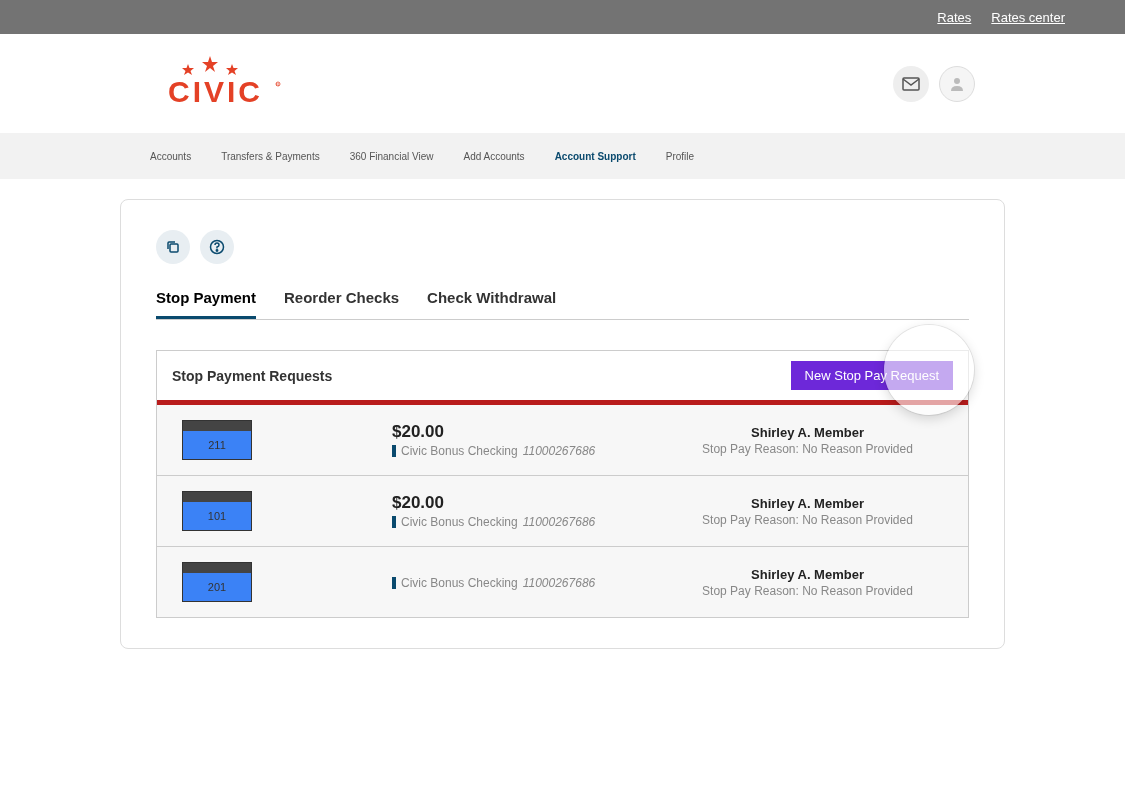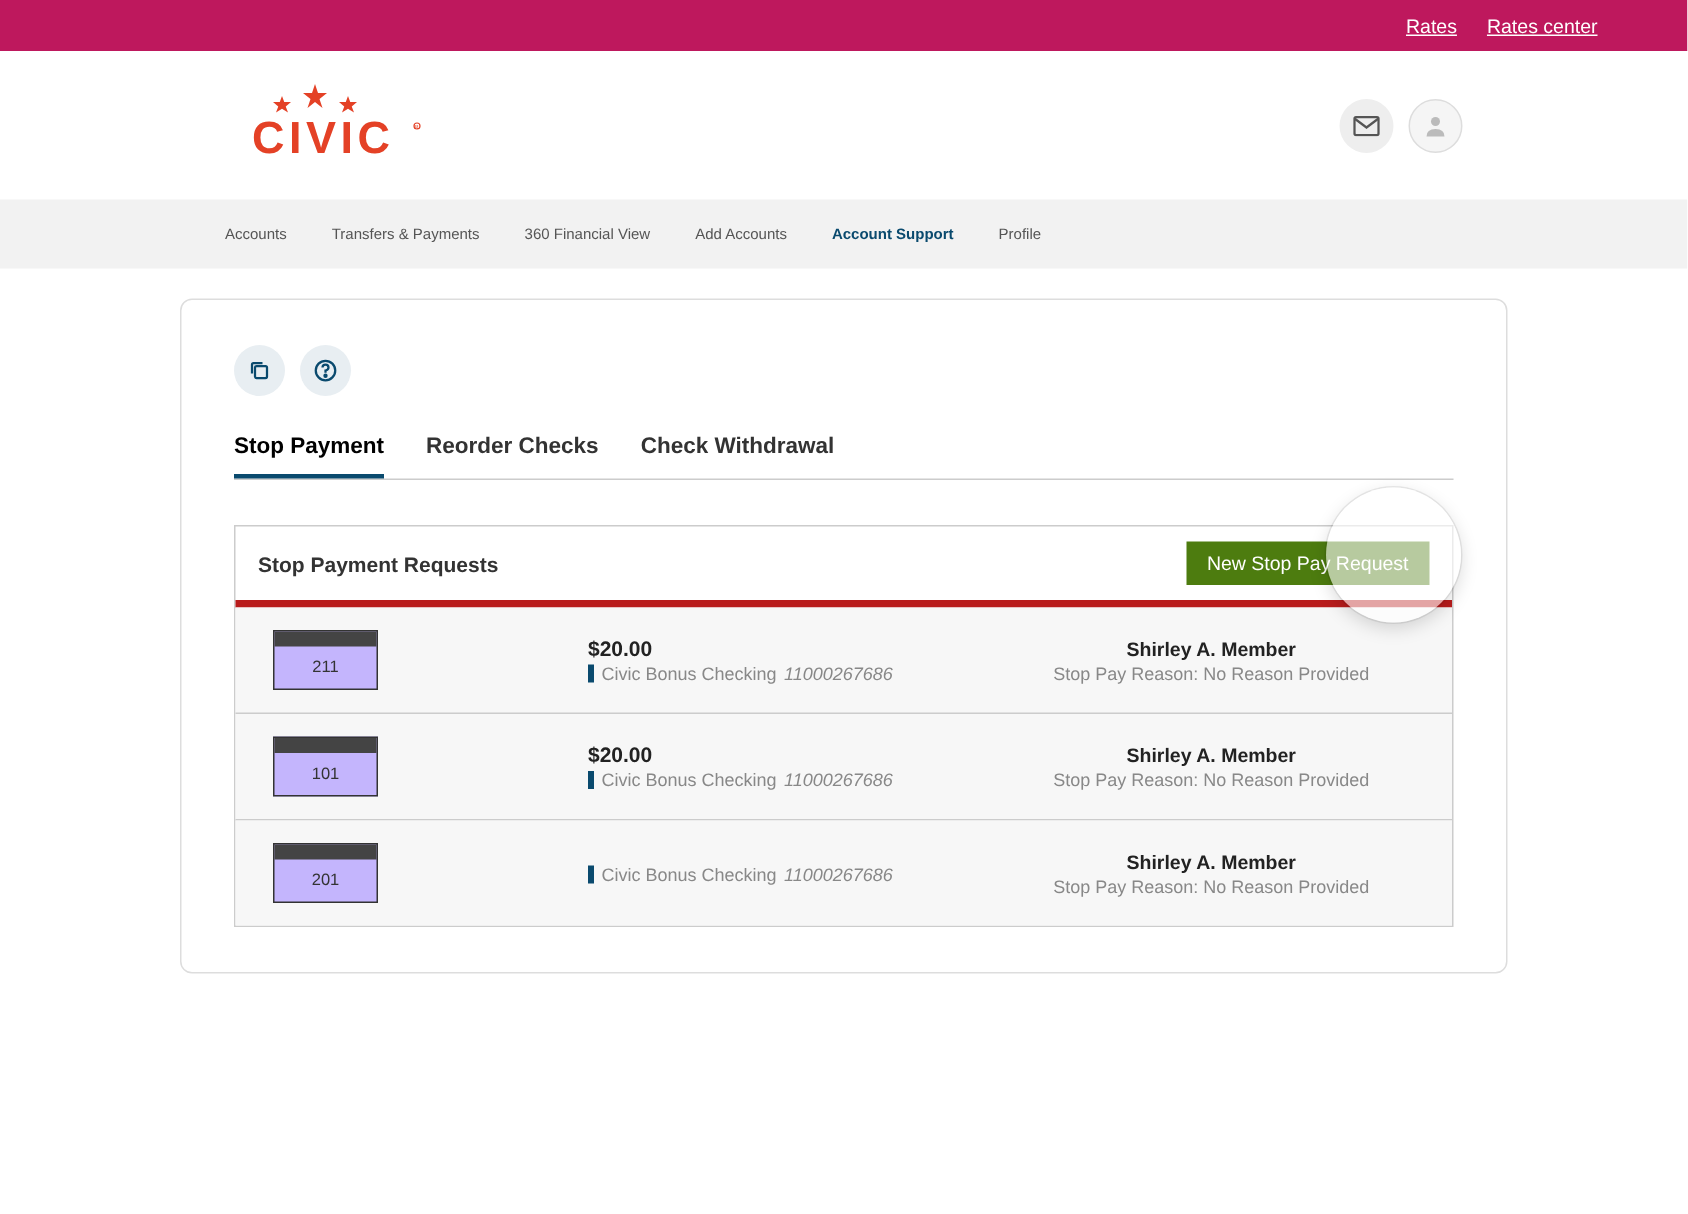--- a/index.html
+++ b/index.html
@@ -1,18 +1,18 @@
 <!DOCTYPE html>
 <html><head>
 <meta charset="utf-8">
 <style>
   * { box-sizing: border-box; margin: 0; padding: 0; }
   body { font-family: Arial, Helvetica, sans-serif; background: #fff; color: #333; font-size: 14px; }
   
-  .top-bar { background: #be185d; height: 34px; display: flex; justify-content: flex-end; align-items: center; padding: 0 60px; gap: 20px; }
+  .top-bar { background: #737373; height: 34px; display: flex; justify-content: flex-end; align-items: center; padding: 0 60px; gap: 20px; }
   .top-bar a { color: #fff; text-decoration: underline; font-size: 13px; }
   
   .header { display: flex; justify-content: space-between; align-items: center; padding: 20px 150px 20px 150px; }
   .logo { display: inline-block; }
   .header-icons { display: flex; gap: 10px; align-items: center; }
   .icon-circle { width: 36px; height: 36px; border-radius: 50%; background: #eee; display: flex; align-items: center; justify-content: center; cursor: pointer; }
   .icon-circle.light { background: #f5f5f5; border: 1px solid #ddd; }
   
   .nav-bar { background: #f2f2f2; padding: 0 150px; display: flex; gap: 30px; height: 46px; align-items: center; }
   .nav-item { color: #555; font-size: 10px; cursor: pointer; }
@@ -26,31 +26,31 @@
   .page-actions { display: flex; gap: 10px; }
   .action-btn { width: 34px; height: 34px; border-radius: 50%; background: #e8eef2; display: flex; align-items: center; justify-content: center; cursor: pointer; }
   
   .tabs { display: flex; gap: 28px; border-bottom: 1px solid #ccc; margin-bottom: 30px; }
   .tab { padding-bottom: 10px; font-weight: bold; color: #333; cursor: pointer; font-size: 15px; }
   .tab.active { border-bottom: 3px solid #0a4a6e; color: #000; }
   
   .section { border: 1px solid #ccc; }
   .section-header { display: flex; justify-content: space-between; align-items: center; padding: 10px 15px; border-bottom: 5px solid #b91c1c; }
   .section-title { font-weight: bold; font-size: 14px; }
-  .new-btn { background: #4d7c0f; color: #fff; border: none; padding: 7px 14px; font-size: 13px; cursor: pointer; }
+  .new-btn { background: #6d28d9; color: #fff; border: none; padding: 7px 14px; font-size: 13px; cursor: pointer; }
   
   .request-row { display: flex; align-items: center; padding: 15px; border-bottom: 1px solid #ccc; gap: 20px; background: #f7f7f7; }
   .request-row:last-child { border-bottom: none; }
   
-  .check-box { width: 70px; height: 40px; border: 1px solid #333; background: #c4b5fd; display: flex; flex-direction: column; flex-shrink: 0; margin-left: 10px; }
+  .check-box { width: 70px; height: 40px; border: 1px solid #333; background: #3b82f6; display: flex; flex-direction: column; flex-shrink: 0; margin-left: 10px; }
   .check-top { height: 10px; background: #444; }
   .check-body { flex: 1; display: flex; align-items: center; justify-content: center; font-size: 11px; color: #333; }
   
   .col-amount { flex: 0 0 250px; margin-left: 120px; }
-  .amount { font-weight: bold; color: #222; font-size: 14px; }
+  .amount { font-weight: bold; color: #222; font-size: 17px; }
   .account-line { display: flex; align-items: center; gap: 5px; color: #888; font-size: 12px; margin-top: 2px; }
   .account-bar { width: 4px; height: 12px; background: #0a4a6e; display: inline-block; }
   .account-num { font-style: italic; }
   
   .col-member { flex: 1; text-align: center; }
   .member-name { font-weight: bold; color: #222; font-size: 13px; }
   .reason { color: #888; font-size: 12px; margin-top: 2px; }
   
   .highlight-circle { position: absolute; width: 90px; height: 90px; border-radius: 50%; background: rgba(255,255,255,0.6); box-shadow: 0 0 0 1px rgba(0,0,0,0.08), 0 4px 12px rgba(0,0,0,0.15); pointer-events: none; }
   .section-wrapper { position: relative; }

